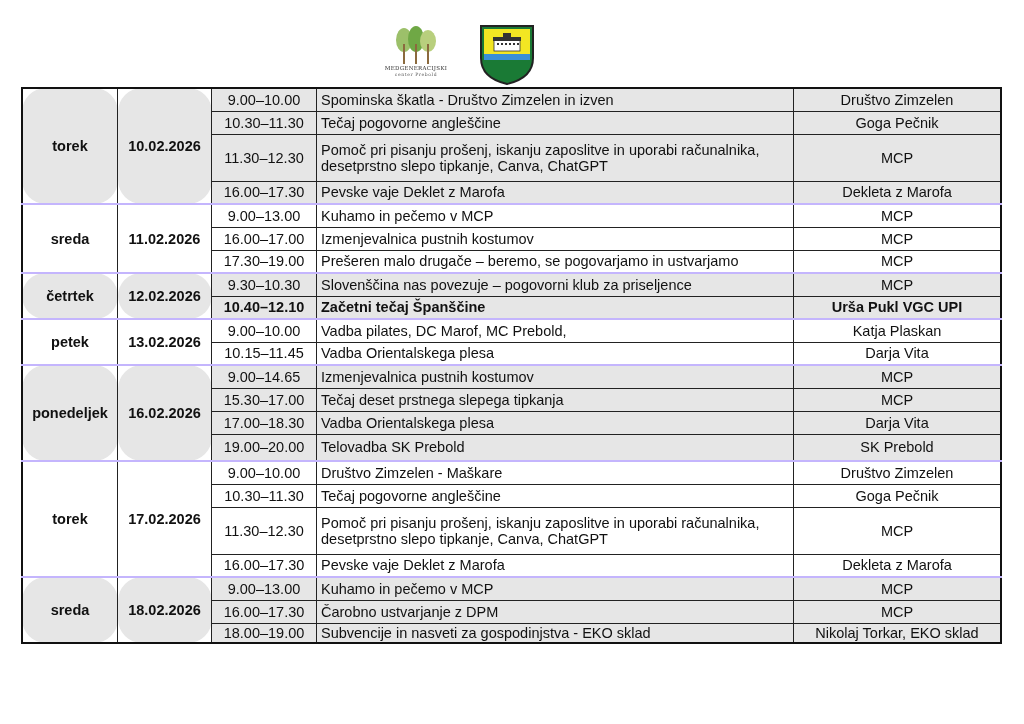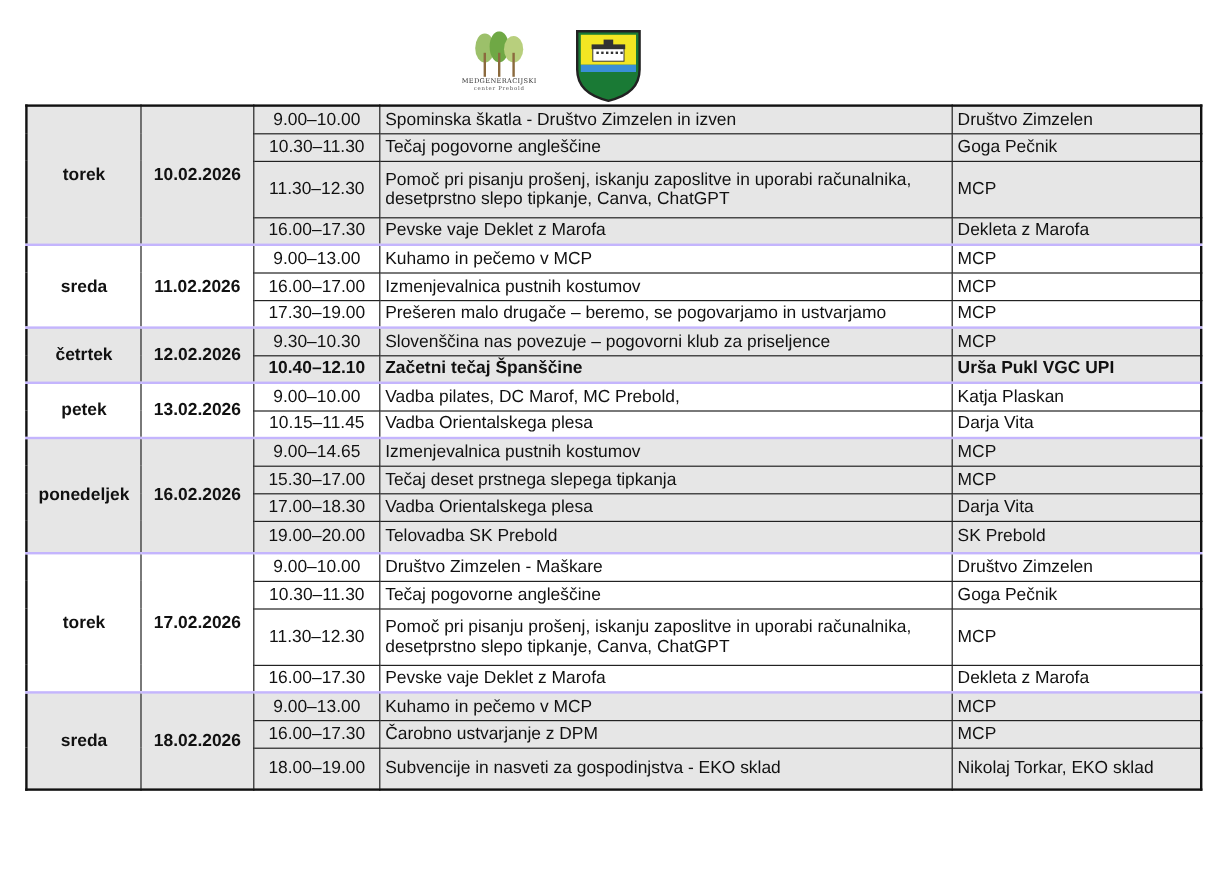--- a/index.html
+++ b/index.html
@@ -8,25 +8,25 @@
   .logos { position:absolute; top:24px; left:0; width:1024px; height:62px; }
   .logo-mgc { position:absolute; left:388px; top:2px; width:56px; height:56px; }
   .logo-mgc .title { position:absolute; left:-4px; top:39px; width:64px; text-align:center;
          font-size:5.5px; letter-spacing:0.3px; color:#333; font-family:"DejaVu Serif", serif; }
   .logo-mgc .sub { position:absolute; left:-4px; top:46px; width:64px; text-align:center;
          font-size:4.5px; letter-spacing:0.6px; color:#555; font-family:"DejaVu Serif", serif; }
   .crest { position:absolute; left:479px; top:0px; width:56px; height:62px; }
   table.sched { position:absolute; left:21px; top:87px; width:981px; border-collapse:collapse;
          font-size:14.5px; }
   table.sched td { border:1px solid #222; padding:0 4px; line-height:16px; }
-  td.day, td.date { font-weight:bold; text-align:center; }
+  td.day, td.date { font-weight:bold; text-align:center;border-radius:24px; }
   td.day { width:86px; }
   td.date { width:85px; }
   td.time { width:96px; text-align:center; }
-  td.org { width:198px; }
+  td.org { width:198px;text-align:center; }
   tr.grpstart td { border-top:2px solid #c4b5fd; }
   .gray td { background:#e6e6e6; }
   .white td { background:#ffffff; }
   table.sched { border:2px solid #111; }
 </style>
 </head>
 <body>
 
 <div class="logos">
   <div class="logo-mgc">
@@ -175,19 +175,19 @@
         <td class="date" rowspan="3">18.02.2026</td>
         <td class="time">9.00–13.00</td>
         <td class="activity">Kuhamo in pečemo v MCP</td>
         <td class="org">MCP</td>
       </tr>
       <tr class="gray" style="height: 23px;">
         <td class="time">16.00–17.30</td>
         <td class="activity">Čarobno ustvarjanje z DPM</td>
         <td class="org">MCP</td>
       </tr>
-      <tr class="gray" style="height: 35px; padding-left: 39px;">
+      <tr class="gray" style="height: 20px; padding-left: 39px;">
         <td class="time">18.00–19.00</td>
         <td class="activity">Subvencije in nasveti za gospodinjstva - EKO sklad</td>
         <td class="org">Nikolaj Torkar, EKO sklad</td>
       </tr>
     </tbody>
 </table>
 
 </body></html>

